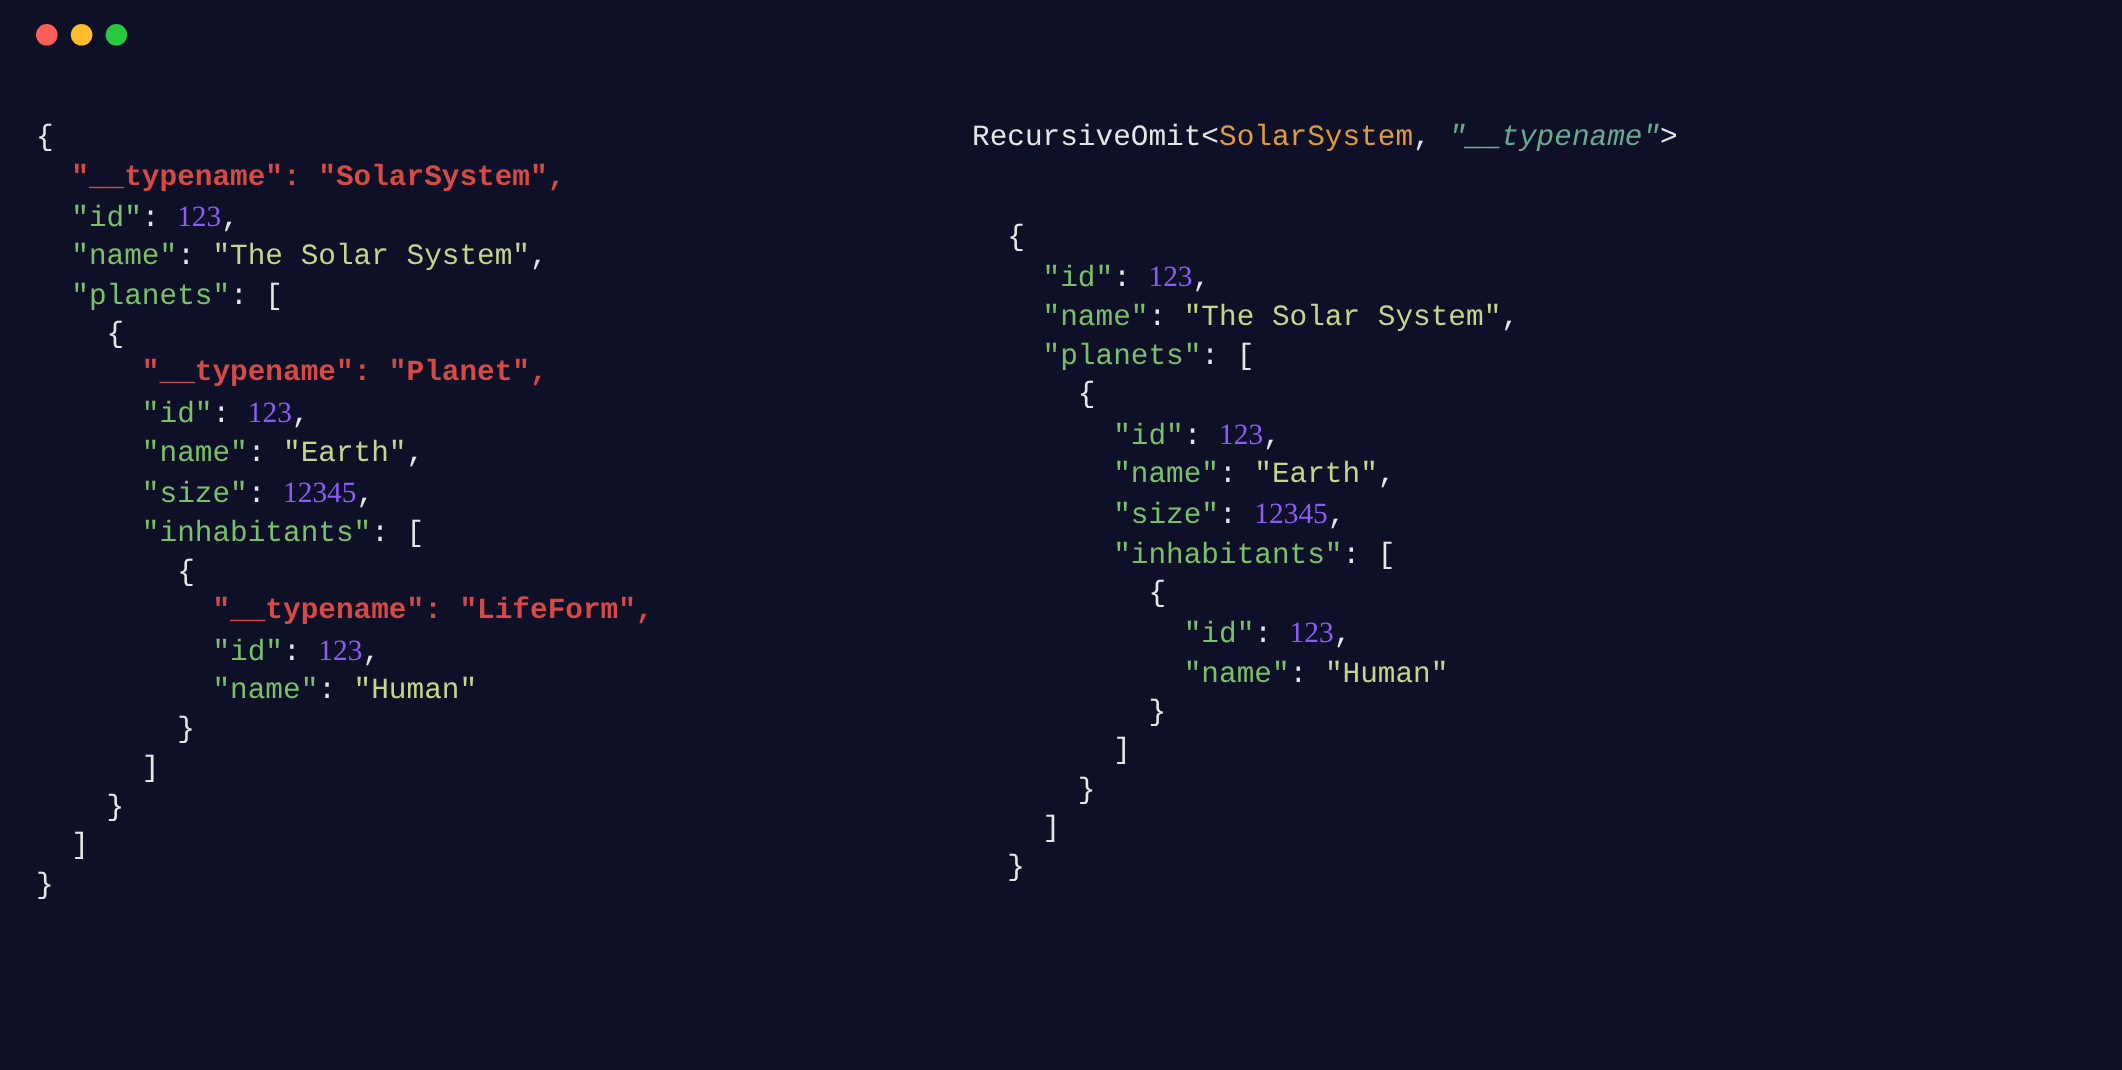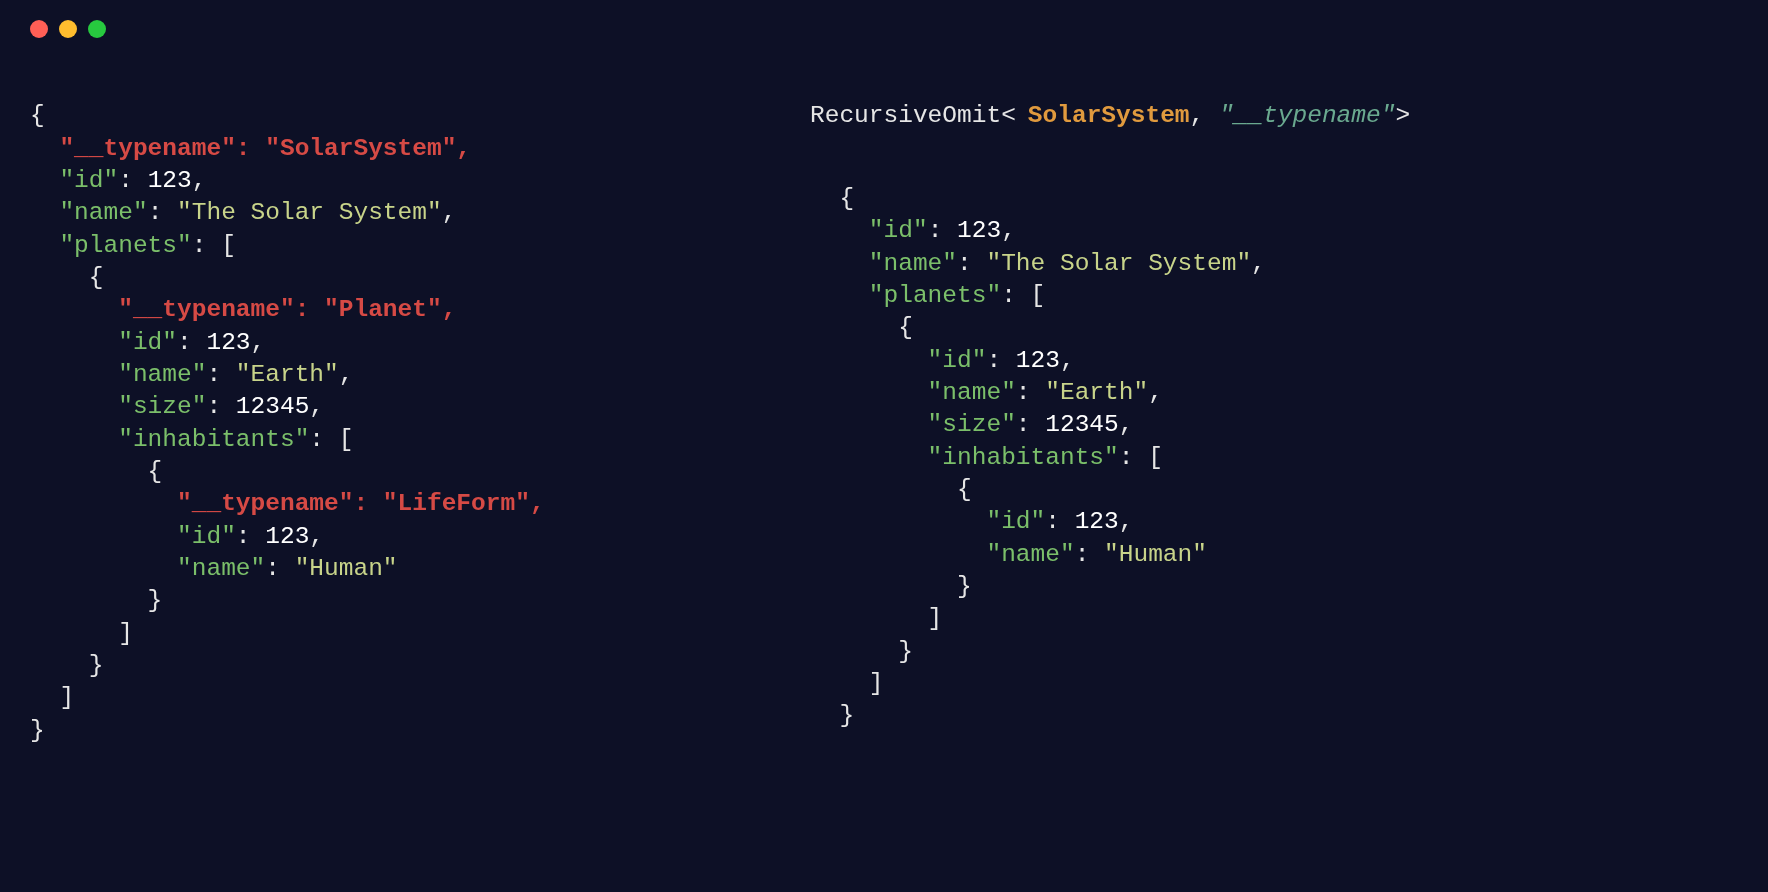--- a/index.html
+++ b/index.html
@@ -41,23 +41,23 @@
   }
   .pane {
     white-space: pre;
   }
   .pane.left  { flex: 0 0 720px; }
   .pane.right { flex: 1; }
 
   .punc   { color: #e6e6e6; }
   .key    { color: #7bbf6a; }      
   .strv   { color: #c8d48a; }      
-  .num    { color: #ffffff; }      
+  .num    { color: #8b5cf6; font-family: Liberation Serif, serif; }      
   .omit   { color: #d64a45; font-weight: 600; }  
-  .type   { color: #e09a3e; font-weight: 700; margin-left: 12px; }  
+  .type   { color: #e09a3e; font-weight: 400; }  
   .tprop  { color: #6aa98f; font-style: italic; } 
 
   .header-line {
     margin-bottom: 18px;
   }
 </style>
 </head>
 <body>
 
 <div class="window">

